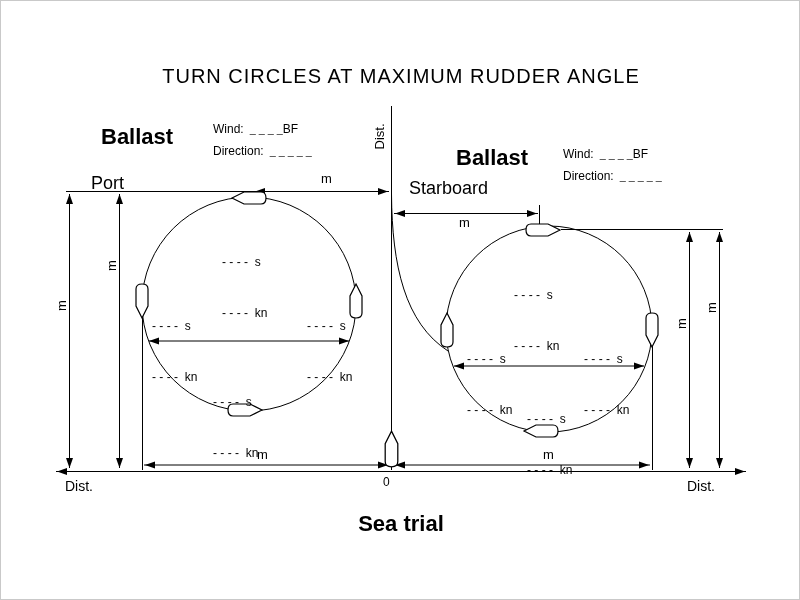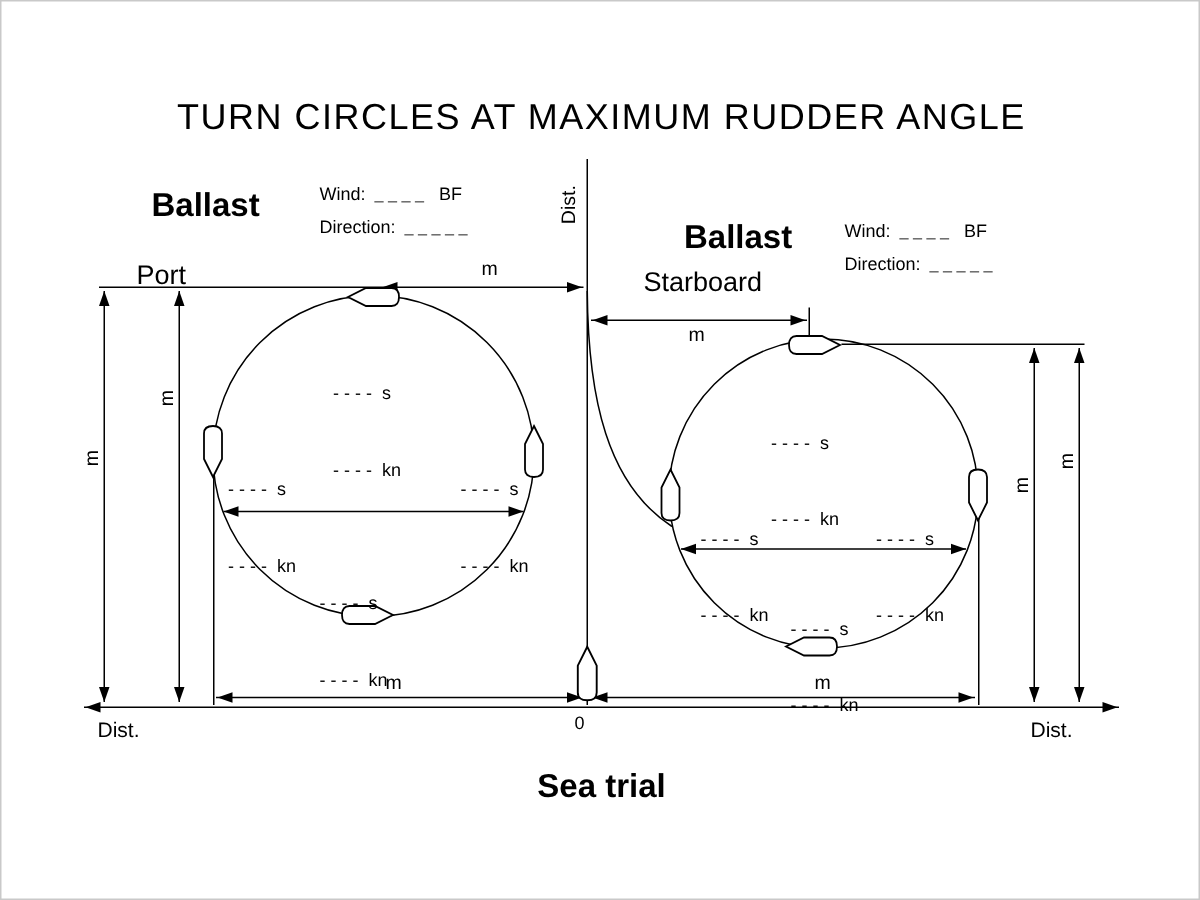--- a/index.html
+++ b/index.html
@@ -3,26 +3,26 @@
 <meta charset="utf-8">
 <style>
   html,body{margin:0;padding:0;background:#f2f2f2;}
   .stage{
     position:relative;width:800px;height:600px;background:#ffffff;
     font-family:"Liberation Sans",sans-serif;color:#000;
     border:1px solid #c9c9c9;box-sizing:border-box;overflow:hidden;
   }
   .geo{position:absolute;left:0;top:0;}
   .lbl{position:absolute;white-space:pre;color:#000;line-height:1.15;}
-  .title{top:64px;left:0;width:800px;text-align:center;font-size:24px;letter-spacing:1px;}
+  .title{top:64px;left:0;width:800px;text-align:center;font-size:20px;letter-spacing:1px;}
   .cond{font-size:22px;font-weight:bold;}
   .side{font-size:18px;}
   .tech{font-size:12px;}
   .tech .ml6{margin-left:6px;font-family:Liberation Serif, serif;}
-  .tech .ml10{margin-left:10px;}
+  .tech .ml10{}
   .unit{font-size:13px;}
   .rot{transform:rotate(-90deg);width:14px;text-align:center;}
   .vaxis{font-size:13px;transform:rotate(-90deg);}
   .speed{font-size:12px;line-height:17px;}
   .axis{font-size:14px;}
   .origin{font-size:12px;}
   .caption{top:510px;left:0;width:800px;text-align:center;font-size:22px;font-weight:bold;}
 </style>
 </head>
 <body>
@@ -122,21 +122,21 @@
     <div>- - - -  s</div>
     <div>- - - -  kn</div>
   </div>
 
   <div class="lbl vaxis" style="left:366px;top:128px;">Dist.</div>
   <div class="lbl origin" style="left:382px;top:475px;">0</div>
 
   <div class="lbl cond" style="left:455px;top:144px;">Ballast</div>
   <div class="lbl tech" style="left:562px;top:147px;"><span>Wind:</span><span class="ml6">_ _ _ _</span><span class="ml10">BF</span></div>
   <div class="lbl tech" style="left:562px;top:169px;"><span>Direction:</span><span class="ml6">_ _ _ _ _</span></div>
-  <div class="lbl side" style="left:428px;top:177px;">Starboard</div>
+  <div class="lbl side" style="left:408px;top:177px;">Starboard</div>
   <div class="lbl unit" style="left:458px;top:215px;">m</div>
   <div class="lbl unit" style="left:542px;top:447px;">m</div>
   <div class="lbl unit rot" style="left:674px;top:315px;">m</div>
   <div class="lbl unit rot" style="left:704px;top:299px;">m</div>
 
   <div class="lbl speed" style="left:513px;top:252px;">
     <div>- - - -  s</div>
     <div>- - - -  kn</div>
   </div>
   <div class="lbl speed" style="left:466px;top:316px;">

